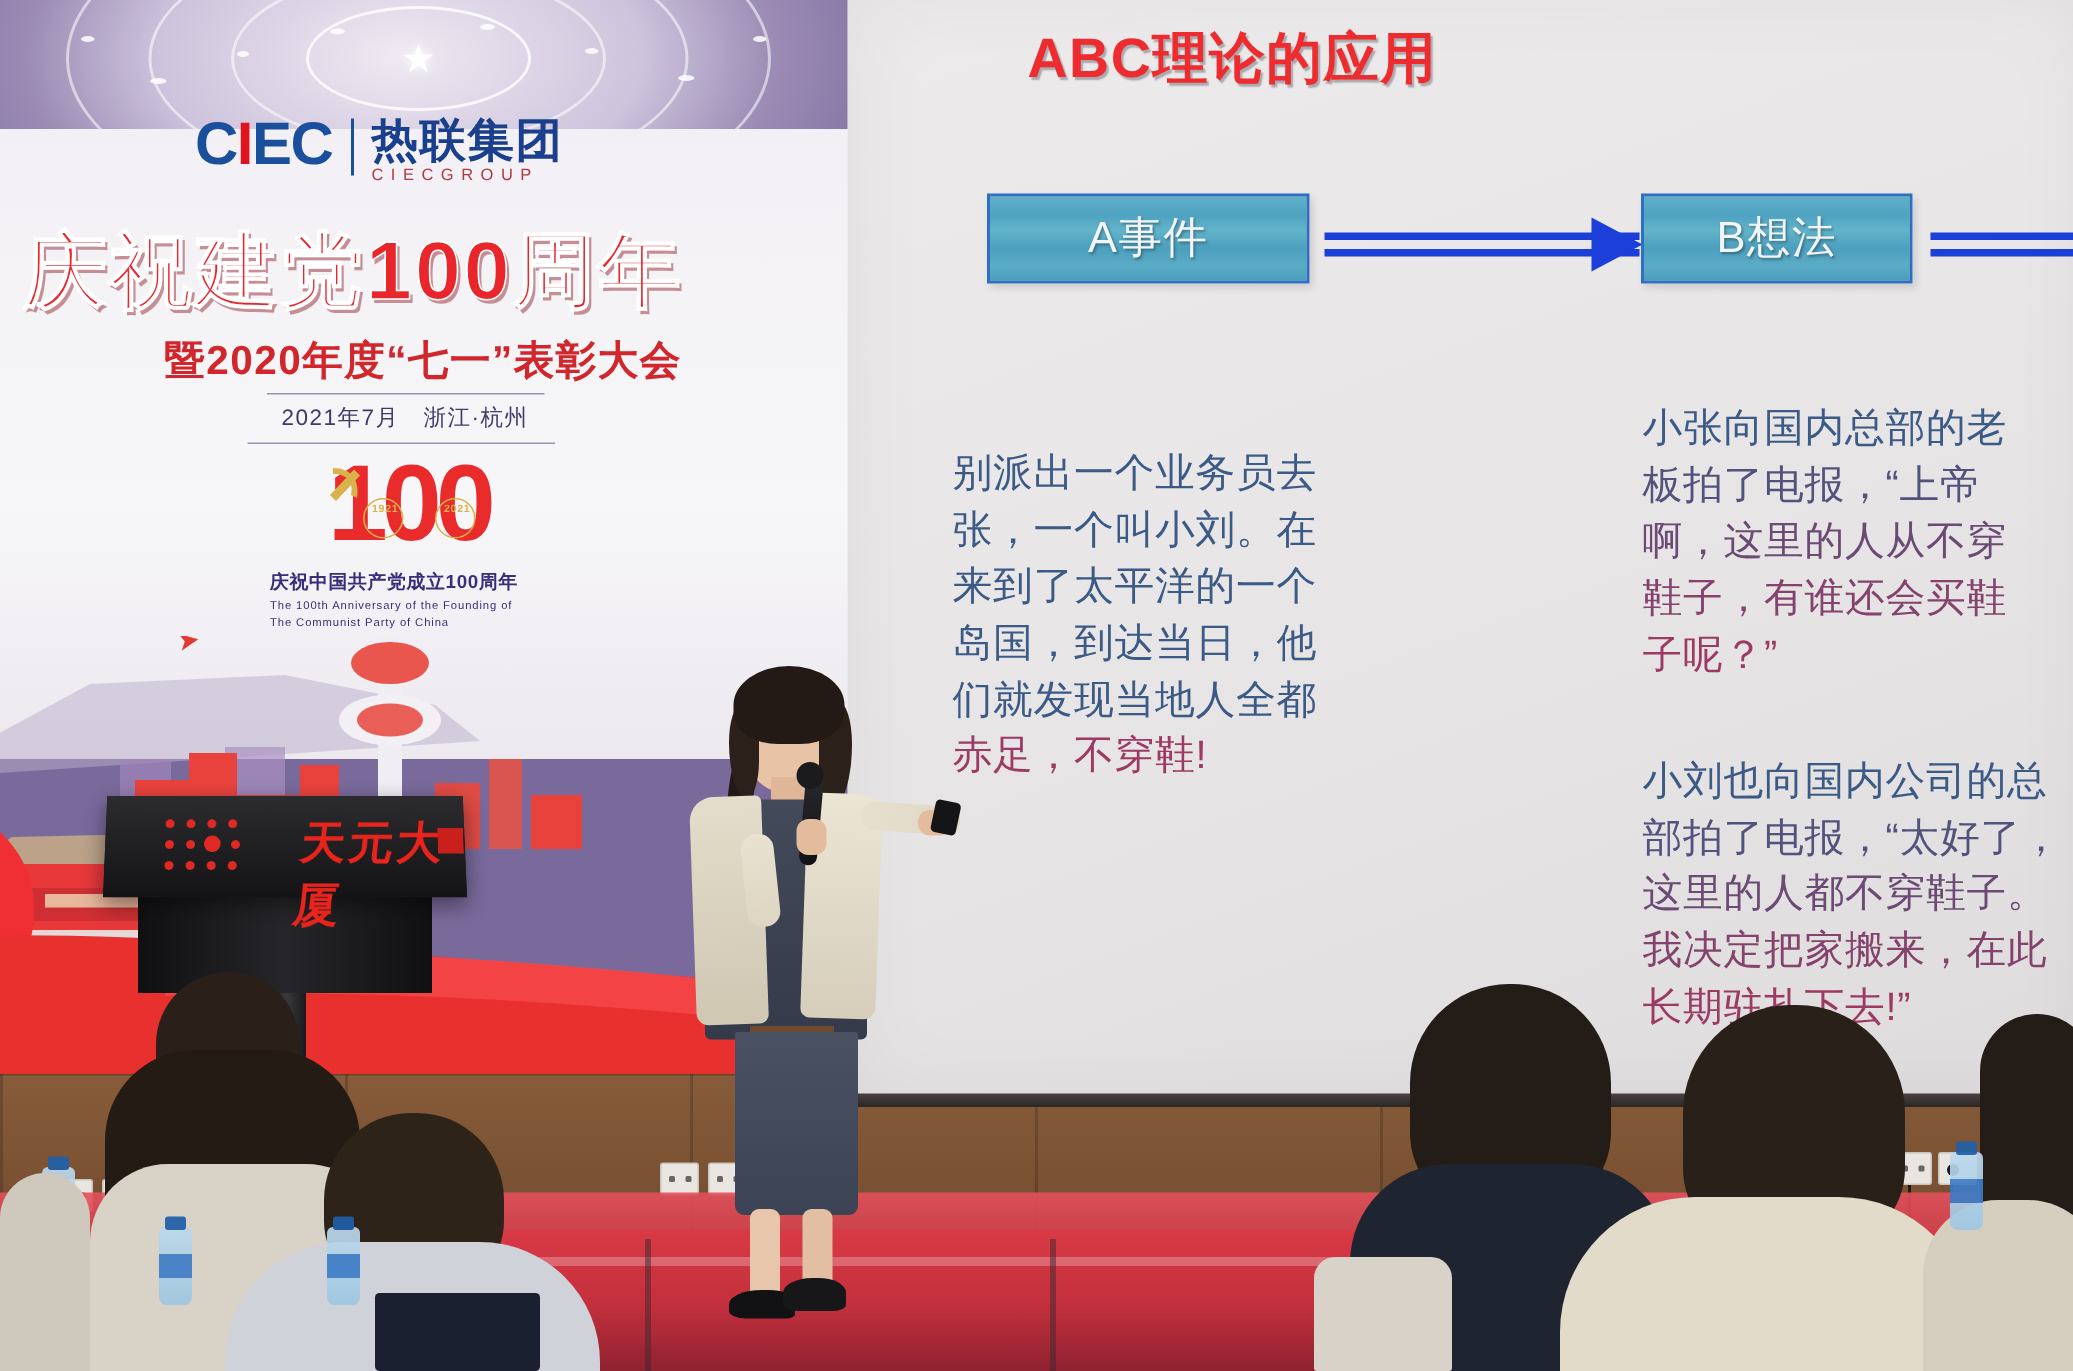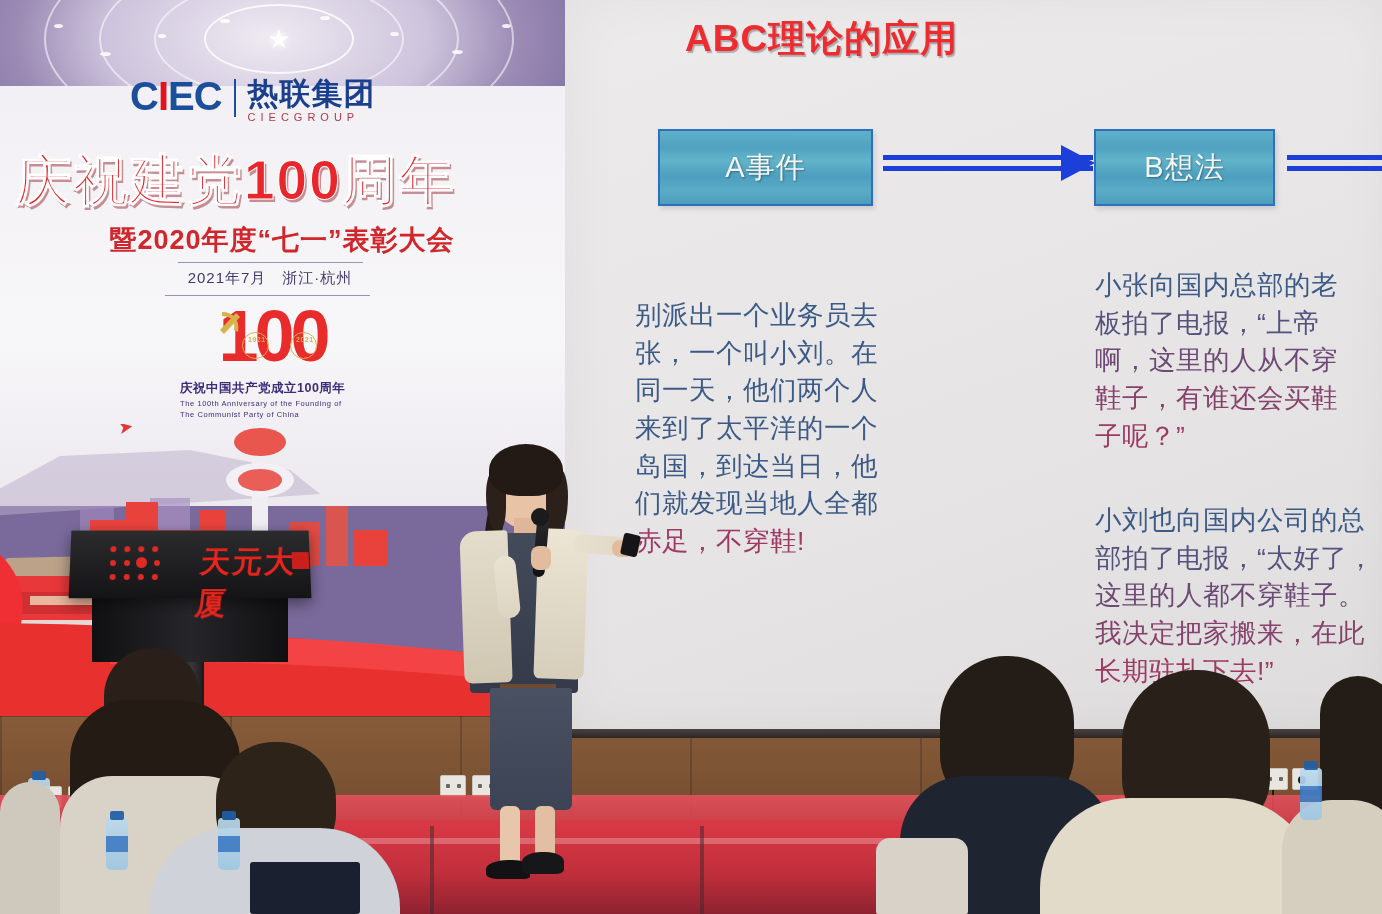--- a/index.html
+++ b/index.html
@@ -107,21 +107,21 @@
     position:absolute; left:565px; top:729px; width:828px; height:9px;
     background:linear-gradient(#4a4240,#2b2624);
   }
   .slide-title {
     position:absolute; left:120px; top:22px;
     font-size:37px; font-weight:bold; color:#ee2b2e; letter-spacing:1px;
     text-shadow:1.5px 2px 1px rgba(90,90,100,.45);
   }
 
   .flowbox {
-    position:absolute; height:77px;
+    position:absolute; height:60px;
     background:linear-gradient(180deg,#5fb0c9 0%, #4fa2c0 22%, #62b4ca 40%, #4c9fbe 62%, #5aacc6 82%, #4b9dbc 100%);
     border:2px solid #2f6fbf;
     display:flex; align-items:center; justify-content:center;
     box-shadow:2px 3px 5px rgba(0,0,0,.12);
   }
   .flowbox span {
     font-size:29px; color:#f2f4f5; font-weight:normal; letter-spacing:1px;
     text-shadow:1px 1px 2px rgba(0,0,0,.35);
   }
   .box-a { left:93px; top:137px; width:215px; }
@@ -370,21 +370,20 @@
     </div>
 
     <div class="arrow arrow-2">
       <div class="bar bar1"></div>
       <div class="bar bar2"></div>
     </div>
 
     <div class="para para-left" style="color: rgb(59, 90, 134);">
       <span class="ln">别派出一个业务员去</span>
       <span class="ln">张，一个叫小刘。在</span>
-      <span class="ln">同一天，他们两个人</span>
       <span class="ln">来到了太平洋的一个</span>
       <span class="ln">岛国，到达当日，他</span>
       <span class="ln">们就发现当地人全都</span>
       <span class="ln" id="hl-left" style="color: rgb(156, 58, 99);">赤足，不穿鞋!</span>
     </div>
 
     <div class="para para-r1" style="color: rgb(59, 90, 134);">
       <span class="ln" style="color: rgb(59, 90, 134);">小张向国内总部的老</span>
       <span class="ln" style="color: rgb(83, 82, 125);">板拍了电报，“上帝</span>
       <span class="ln" style="color: rgb(108, 74, 117);">啊，这里的人从不穿</span>

